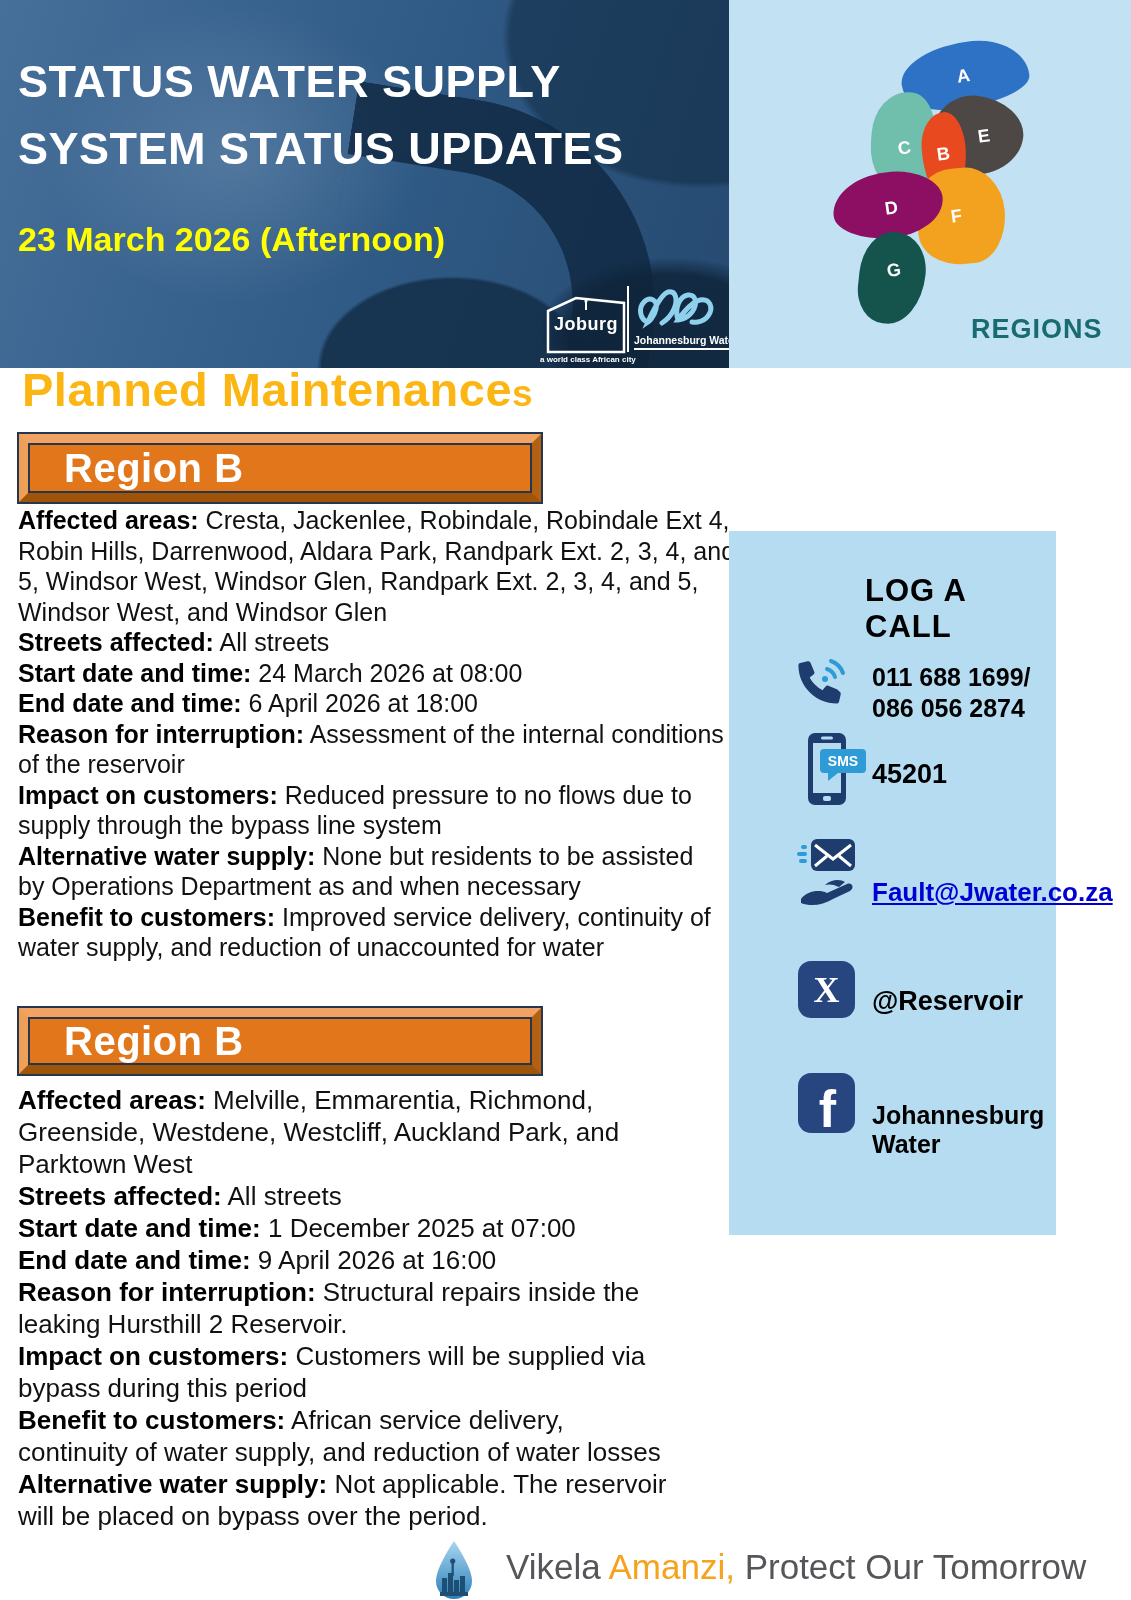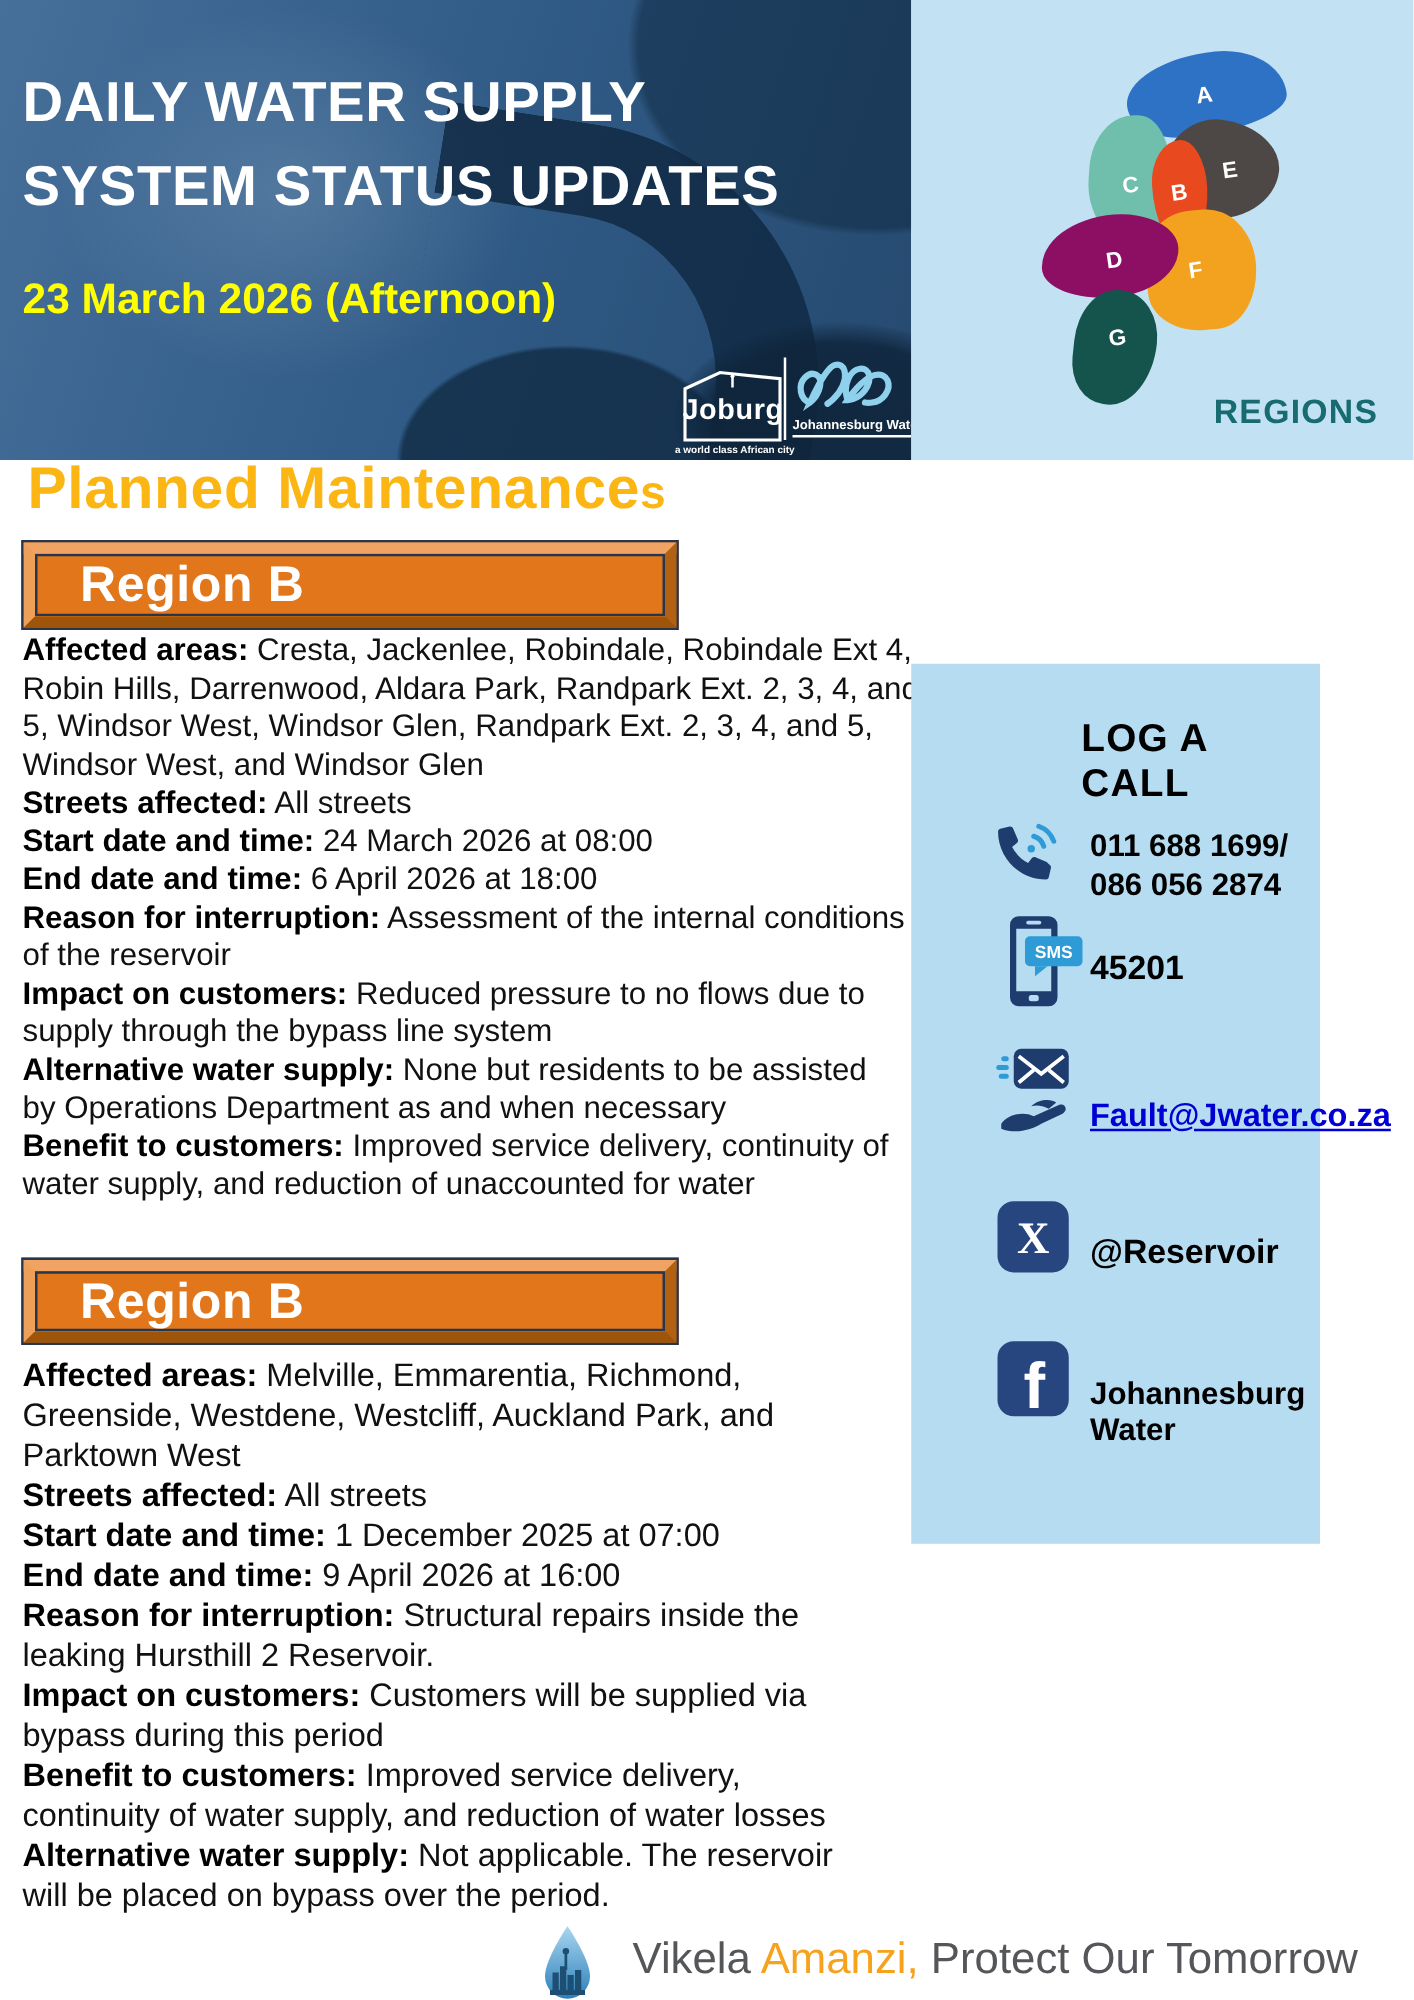--- a/index.html
+++ b/index.html
@@ -38,21 +38,21 @@
     position:absolute;left:18px;top:220px;
     color:#FFFF00;font-size:34px;font-weight:bold;
   }
   .logo-strip{position:absolute;left:534px;top:282px;width:195px;height:86px;}
   .joburg-box{
     position:absolute;left:12px;top:14px;width:80px;height:56px;
   }
   .joburg-box svg{position:absolute;left:0;top:0;}
   .joburg-name{
     position:absolute;left:0;top:18px;width:80px;text-align:center;
-    color:#ffffff;font-size:23px;font-weight:bold;letter-spacing:.5px;
+    color:#ffffff;font-size:18px;font-weight:bold;letter-spacing:.5px;
   }
   .joburg-tagline{
     position:absolute;left:6px;top:73px;width:92px;
     color:#ffffff;font-size:8px;font-weight:bold;white-space:nowrap;
   }
   .logo-divider{position:absolute;left:93px;top:4px;width:2px;height:66px;background:#ffffff;}
   .jw-logo{position:absolute;left:100px;top:0px;width:95px;height:80px;}
   .jw-name{
     position:absolute;left:0px;top:52px;width:95px;text-align:center;
     color:#ffffff;font-size:10.5px;font-weight:bold;white-space:nowrap;
@@ -145,21 +145,21 @@
   .footer-text .amanzi{color:#F6A21C;}
 </style>
 </head>
 <body>
 
 <div class="page">
 
   <div class="header-photo">
     <div class="spout"></div>
     <div class="tap-head"></div>
-    <h1 class="page-title"><span>DAILY WATER SUPPLY</span><br><span>SYSTEM STATUS UPDATES</span></h1>
+    <h1 class="page-title"><span>STATUS WATER SUPPLY</span><br><span>SYSTEM STATUS UPDATES</span></h1>
     <div class="report-date">23 March 2026 (Afternoon)</div>
 
     <div class="logo-strip">
       <div class="joburg-box">
         <svg width="80" height="58" viewBox="0 0 80 58">
           <path d="M2 15 L30 2 L78 7 L78 56 L2 56 Z" fill="none" stroke="#ffffff" stroke-width="2.5"></path>
           <line x1="40" y1="6" x2="40" y2="14" stroke="#ffffff" stroke-width="2"></line>
           <circle cx="40" cy="5" r="1.6" fill="#ffffff"></circle>
         </svg>
         <div class="joburg-name">Joburg</div>
@@ -281,21 +281,21 @@
     <p><span class="fl">Affected areas:</span> <span class="ft">Melville, Emmarentia, Richmond,
 Greenside, Westdene, Westcliff, Auckland Park, and
 Parktown West</span></p>
     <p><span class="fl">Streets affected:</span> <span class="ft">All streets</span></p>
     <p><span class="fl">Start date and time:</span> <span class="ft">1 December 2025 at 07:00</span></p>
     <p><span class="fl">End date and time:</span> <span class="ft">9 April 2026 at 16:00</span></p>
     <p><span class="fl">Reason for interruption:</span> <span class="ft">Structural repairs inside the
 leaking Hursthill 2 Reservoir.</span></p>
     <p><span class="fl">Impact on customers:</span> <span class="ft">Customers will be supplied via
 bypass during this period</span></p>
-    <p><span class="fl">Benefit to customers:</span> <span class="ft">Improved service delivery,
+    <p><span class="fl">Benefit to customers:</span> <span class="ft">African service delivery,
 continuity of water supply, and reduction of water losses</span></p>
     <p><span class="fl">Alternative water supply:</span> <span class="ft">Not applicable. The reservoir
 will be placed on bypass over the period.</span></p>
   </div>
 
   <svg class="footer-drop" width="42" height="60" viewBox="0 0 42 60">
     <defs>
       <linearGradient id="dropGrad" x1="0" y1="0" x2="0" y2="1">
         <stop offset="0" stop-color="#A8D6F0"></stop>
         <stop offset="1" stop-color="#2D7FB8"></stop>

